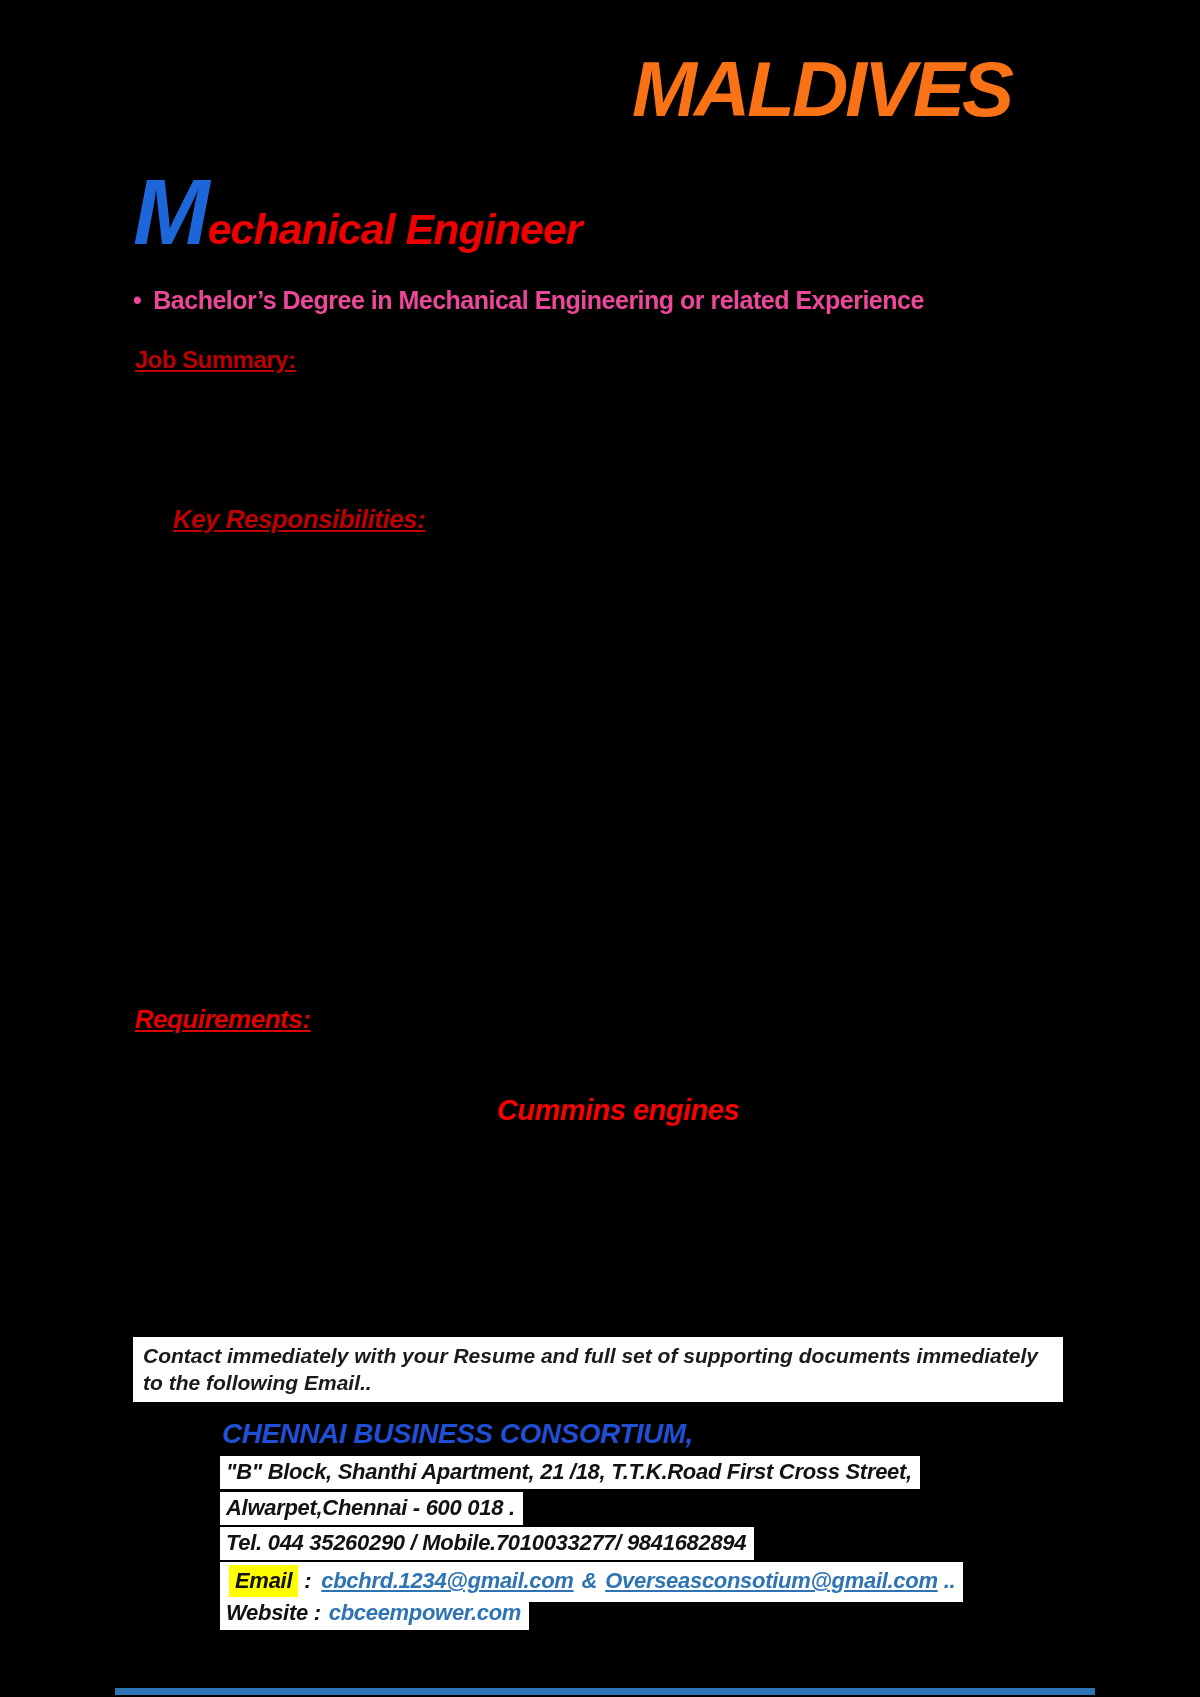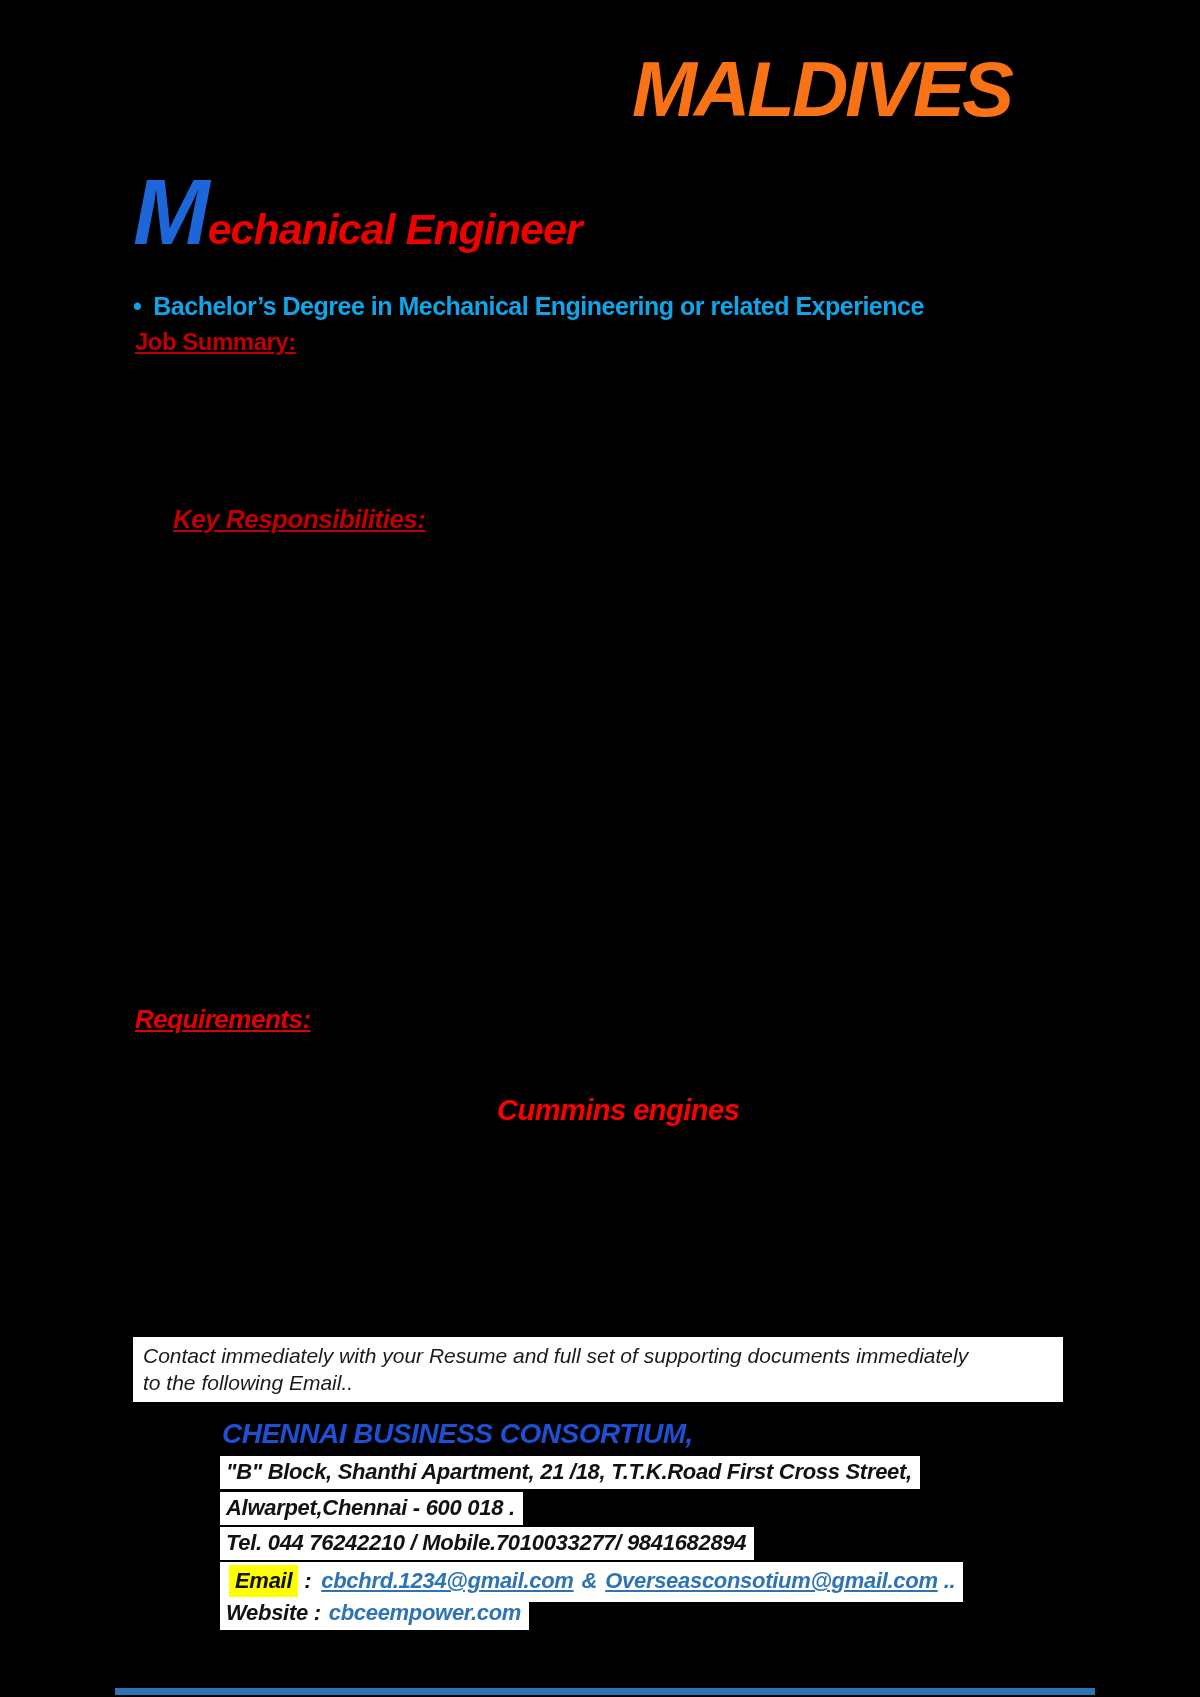--- a/index.html
+++ b/index.html
@@ -24,52 +24,52 @@
   .title-m {
     font-size: 92px; font-weight: bold; font-style: italic;
     color: #1C66D9; letter-spacing: -2px;
   }
   .title-rest {
     font-size: 43px; font-weight: bold; font-style: italic;
     color: #EE0000; letter-spacing: -1px;
   }
 
   .qual-line {
-    left: 133px; top: 292px;
+    left: 133px; top: 286px;
     font-size: 25px; font-weight: bold;
-    color: #0ea5e9; letter-spacing: -0.5px; white-space: nowrap;
+    color: #ec4899; letter-spacing: -0.5px; white-space: nowrap;
   }
   .qual-bullet { margin-right: 12px; }
 
   .sec-heading {
     font-weight: bold; text-decoration: underline; white-space: nowrap;
   }
   .job-summary {
-    left: 135px; top: 328px;
+    left: 135px; top: 346px;
     font-size: 24px; color: #C00000; letter-spacing: -0.5px;
   }
   .key-resp {
     left: 135px; top: 504px;
     font-size: 26px; font-style: italic; color: #BE0000; letter-spacing: -0.5px; margin-left: 38px;
   }
   .requirements {
     left: 135px; top: 1004px;
     font-size: 26px; font-style: italic; color: #E30000; letter-spacing: -0.5px;
   }
 
   .cummins {
     left: 497px; top: 1094px;
     font-size: 29px; font-weight: bold; font-style: italic;
     color: #FA0000; letter-spacing: -0.5px; white-space: nowrap;
   }
 
   .contact-note {
     left: 133px; top: 1337px; width: 930px;
     background: #ffffff; color: #1b1b1b;
-    font-size: 21px; font-weight: normal; font-style: italic;
+    font-size: 21px; font-weight: bold; font-style: italic;
     line-height: 27px; padding: 5px 10px 6px 10px;
   }
 
   .company {
     left: 222px; top: 1418px;
     font-size: 28px; font-weight: bold; font-style: italic;
     color: #1E4FD4; letter-spacing: -0.5px; white-space: nowrap;
   }
 
   .addr-row {
@@ -126,21 +126,21 @@
     <div>Contact immediately with your Resume and full set of supporting documents immediately</div>
     <div>to the following Email..</div>
   </div>
 
   <div class="abs company">CHENNAI BUSINESS CONSORTIUM,</div>
 
   <div class="abs addr-row row1">"B" Block, Shanthi Apartment, 21 /18, T.T.K.Road First Cross Street,</div>
 
   <div class="abs addr-row row2">Alwarpet,Chennai - 600 018 .</div>
 
-  <div class="abs addr-row row3">Tel. 044 76242210 / Mobile.7010033277/ 9841682894</div>
+  <div class="abs addr-row row3">Tel. 044 35260290 / Mobile.7010033277/ 9841682894</div>
 
   <div class="abs addr-row row4">
     <span class="hl-yellow">Email</span><span class="email-colon">:</span><a class="link">cbchrd.1234@gmail.com</a><span class="link email-joiner">&amp;</span><a class="link">Overseasconsotium@gmail.com</a><span class="link email-trailer">..</span>
   </div>
 
   <div class="abs addr-row row5">
     <span>Website :</span><a class="link site-link">cbceempower.com</a>
   </div>
 
   <div class="abs bottom-bar"></div>

